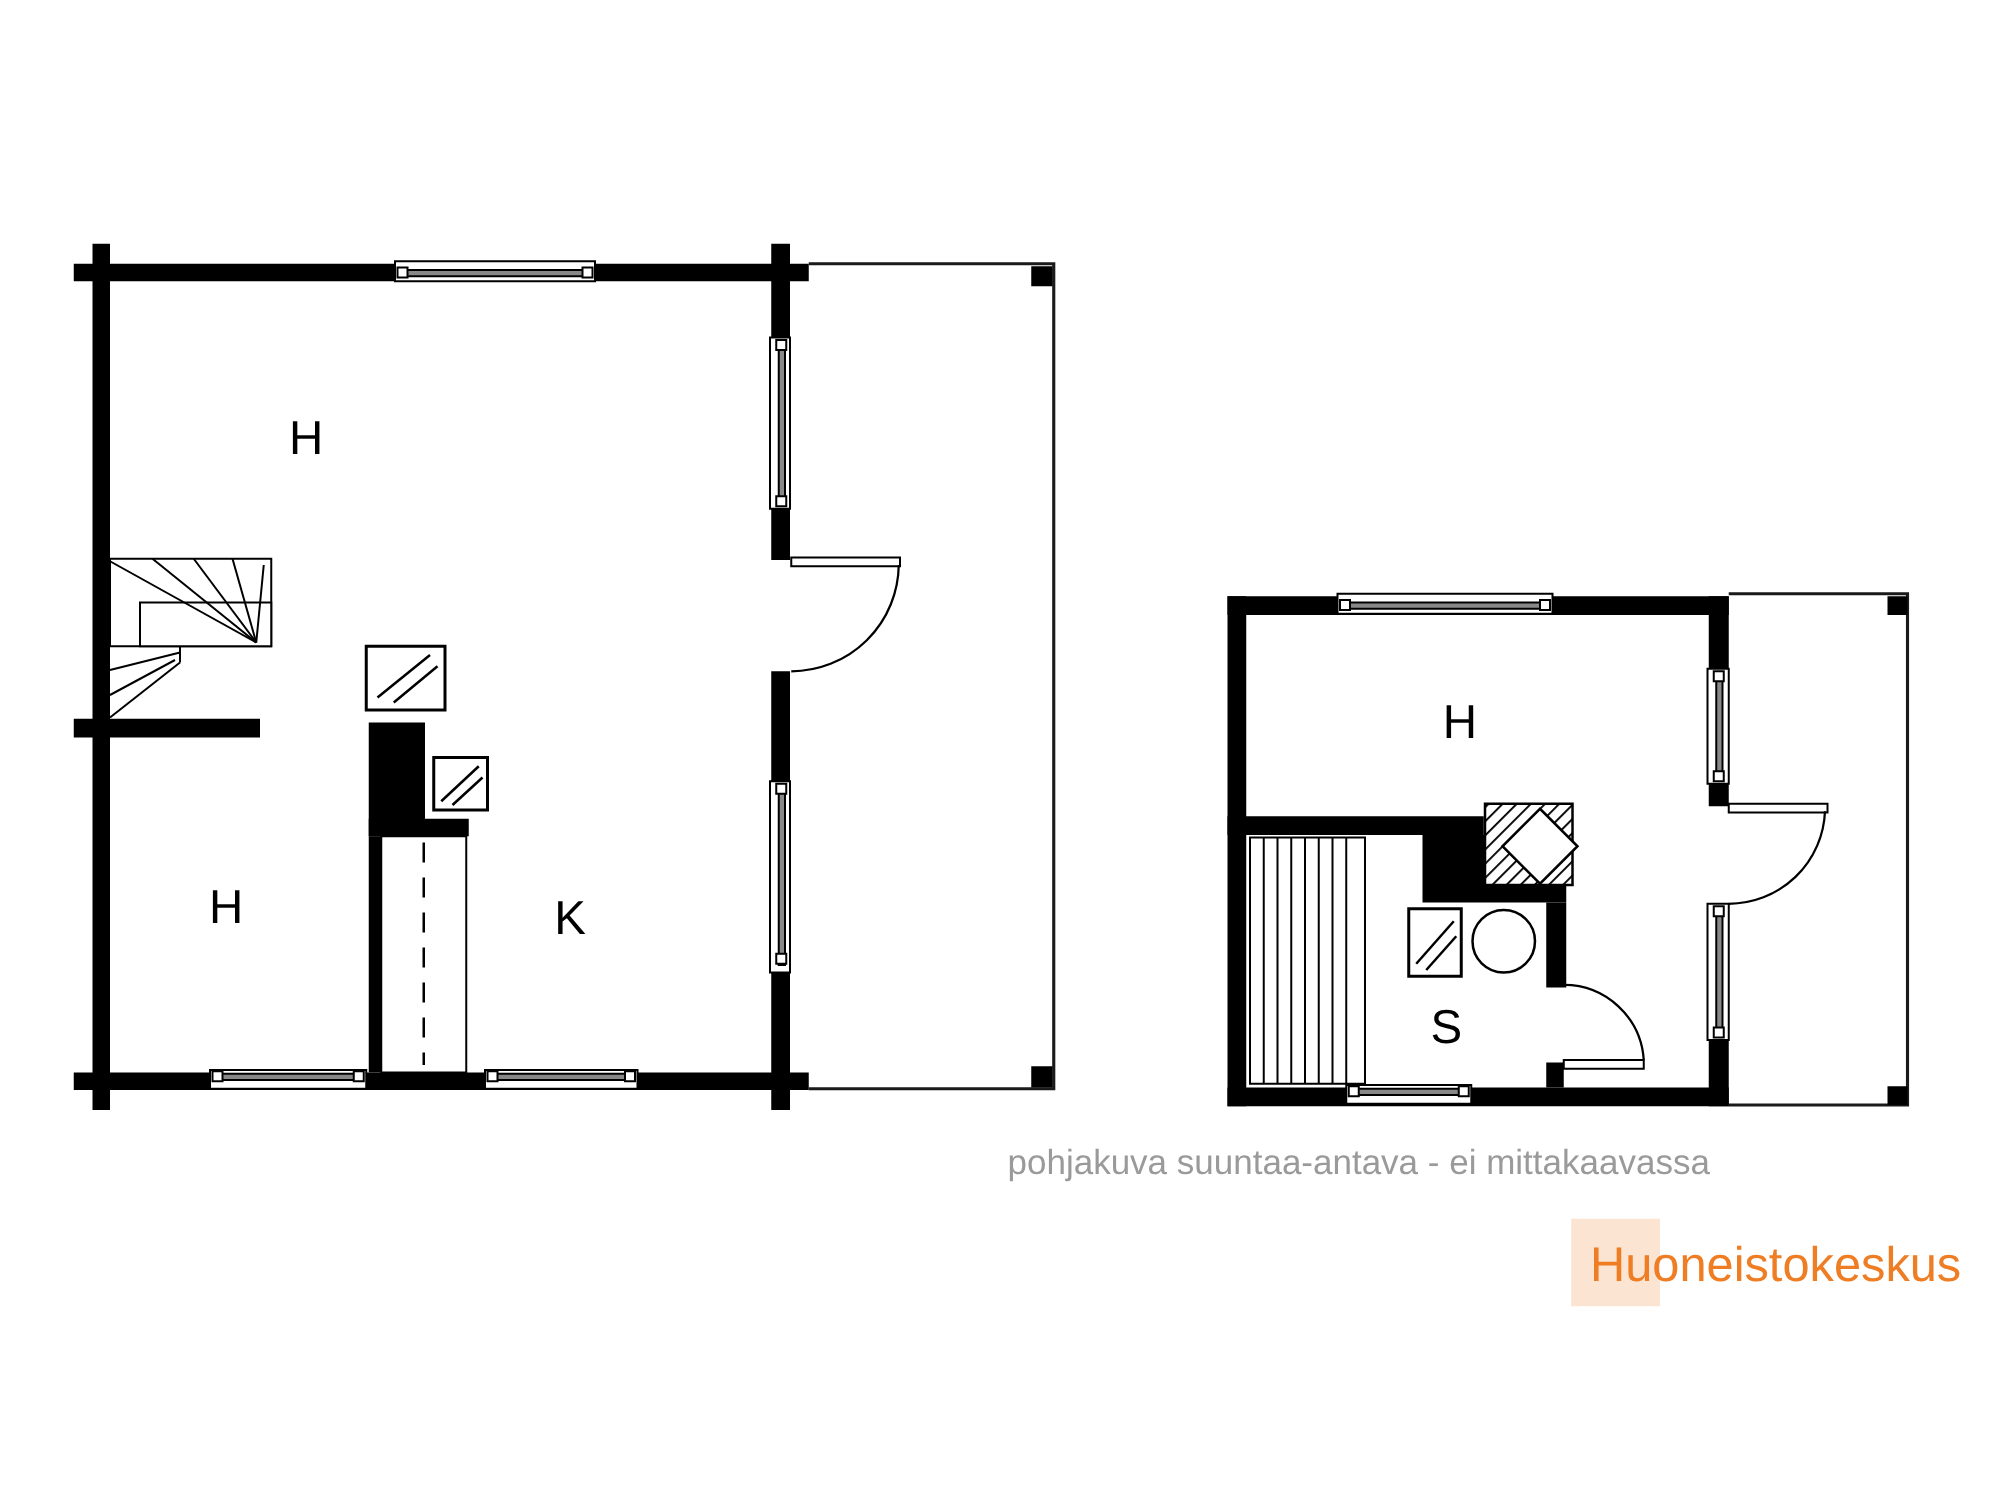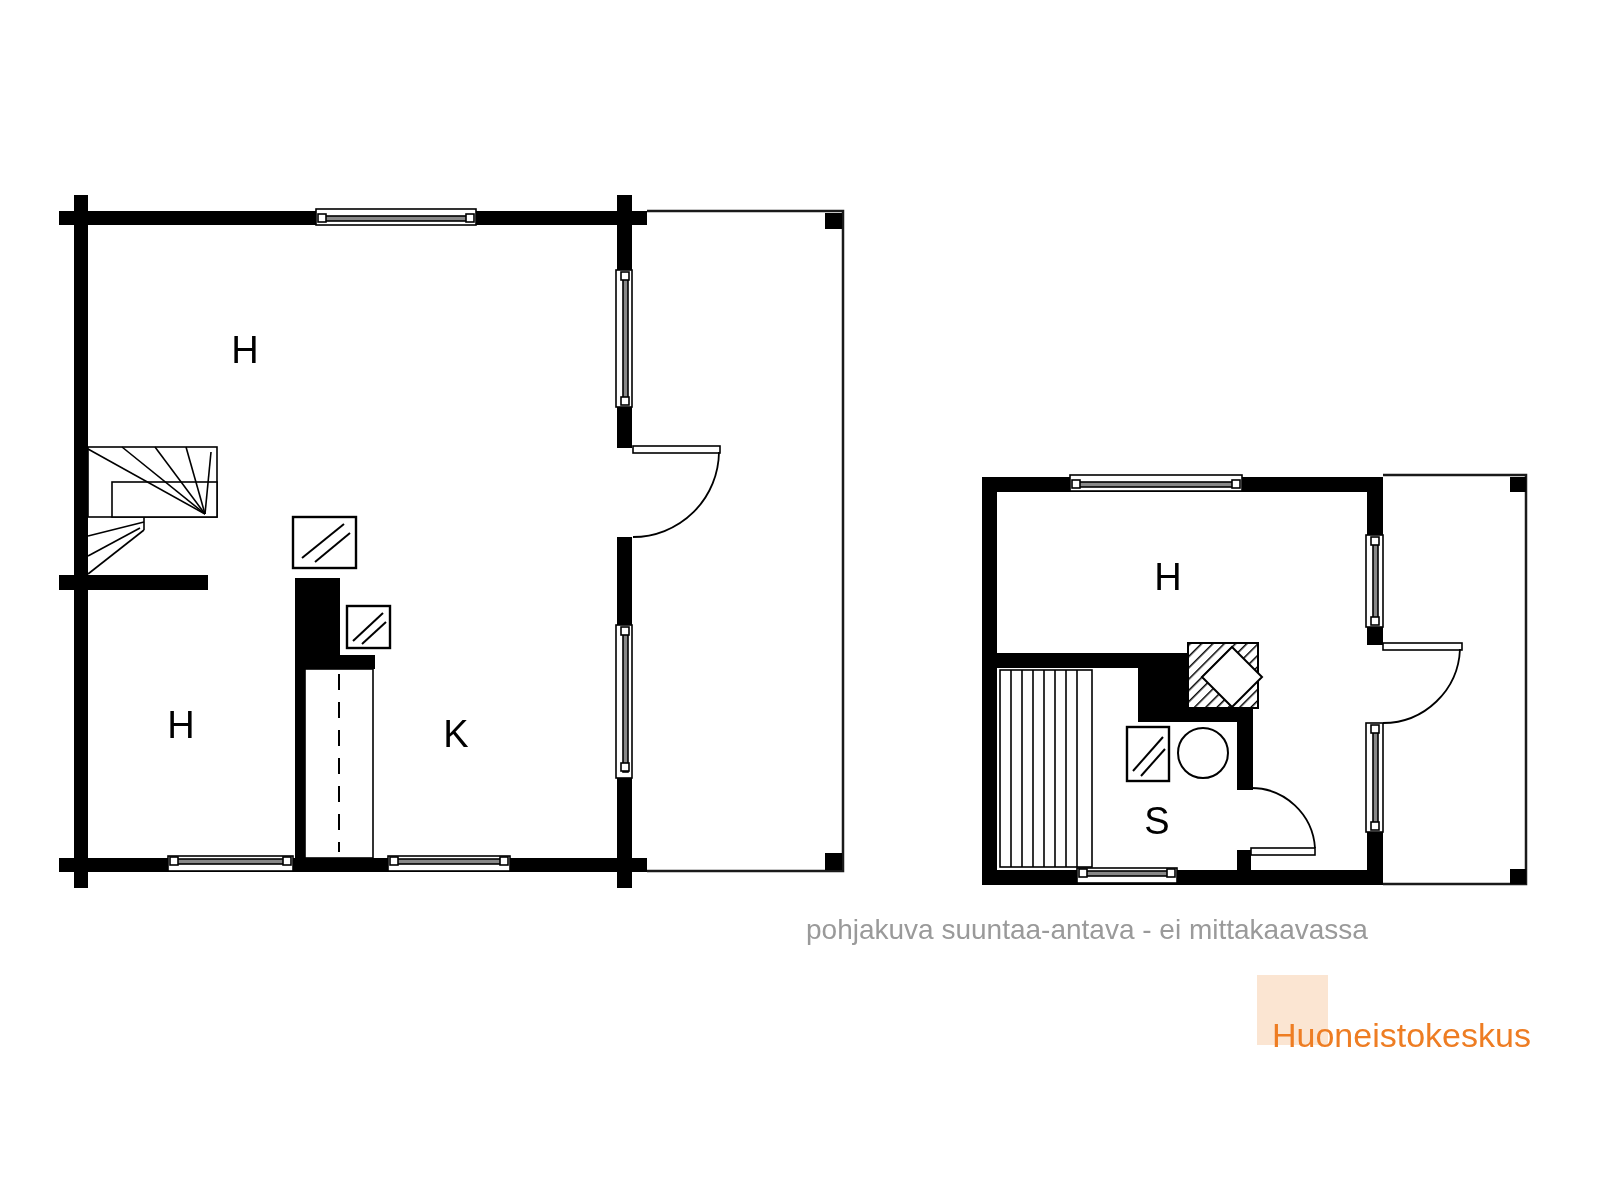--- a/index.html
+++ b/index.html
@@ -26,22 +26,22 @@
     margin-left:27px;
   }
   .logo-box{
     position:absolute;
     left:1257px;top:975px;
     width:71px;height:70px;
     background:#fbe5d2;
   }
   .logo-text{
     position:absolute;
-    left:1272px;top:1016px;
-    font-size:34px;
+    left:1272px;top:991px;
+    font-size:39px;
     color:#ee7d23;
     white-space:nowrap;
     letter-spacing:0px;
   }
 </style>
 </head>
 <body>
 
 <div class="canvas">
 <svg width="1600" height="1200" viewBox="0 0 1600 1200">

